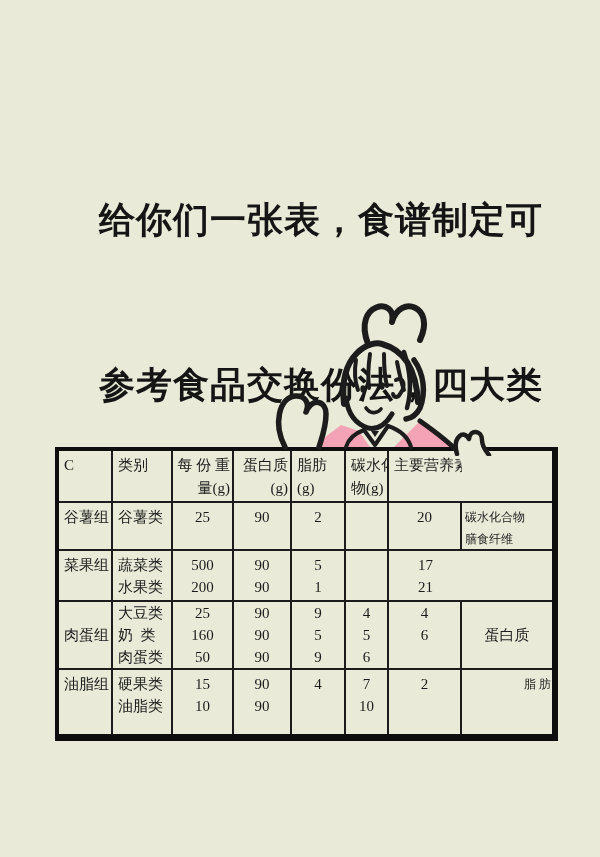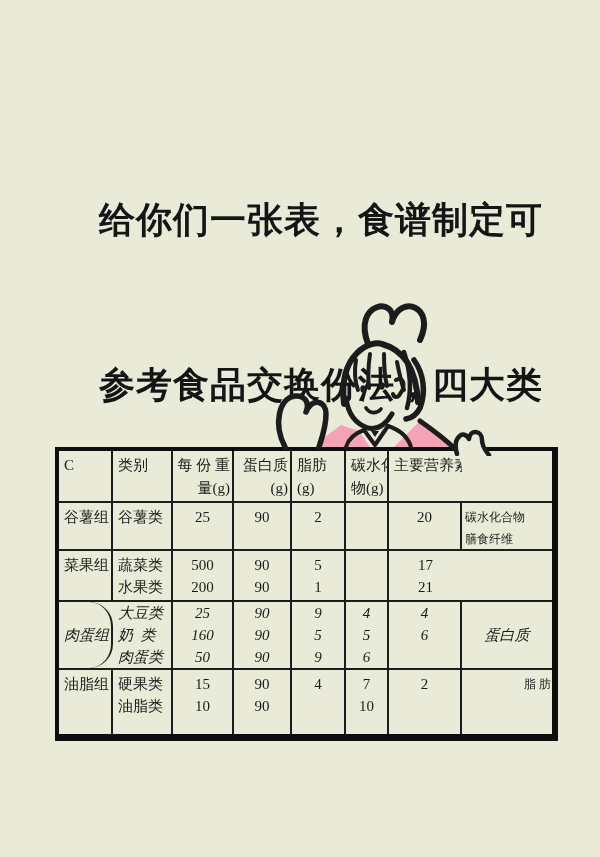--- a/index.html
+++ b/index.html
@@ -27,27 +27,27 @@
   }
   .trow:last-child { border-bottom:none; }
   .cell {
     border-right:2px solid #1c1c1c; box-sizing:border-box;
     padding:3px 2px 0 2px; overflow:hidden;
     font-family:"Liberation Serif", serif; font-size:15px; color:#1b1b1b;
   }
   .cell:last-child { border-right:none;border-radius:17px; }
   .hrow  { height:50px; }
   .r0 { height:46px; } .r1 { height:49px; } .r2 { height:66px; } .r3 { height:64px; }
-  .r2 .cell { padding-top:0;font-style:italic; }
+  .r2 .cell { padding-top:0; }
   .ln { height:22px; line-height:22px; white-space:pre; }
   .hrow .ln { height:23px; line-height:23px; }
   .num  { text-align:center; }
   .left { padding-left:5px; text-align:left; }
   .ctr  { text-align:right; }
-  .vctr { display:flex; flex-direction:column; justify-content:center;border-radius:24px; }
+  .vctr { display:flex; flex-direction:column; justify-content:center; }
   .nutr { font-size:12px; padding-left:3px; padding-right:1px; }
   .nutr-ctr { font-size:15px; display:flex; align-items:center; justify-content:center; }
 </style>
 </head>
 <body style="--bg: #e9ebd8;">
 
 <div class="intro">
   <div>给你们一张表，食谱制定可</div>
   <div>参考食品交换份法，四大类</div>
   <div>八小类食物及其营养价值，</div>

